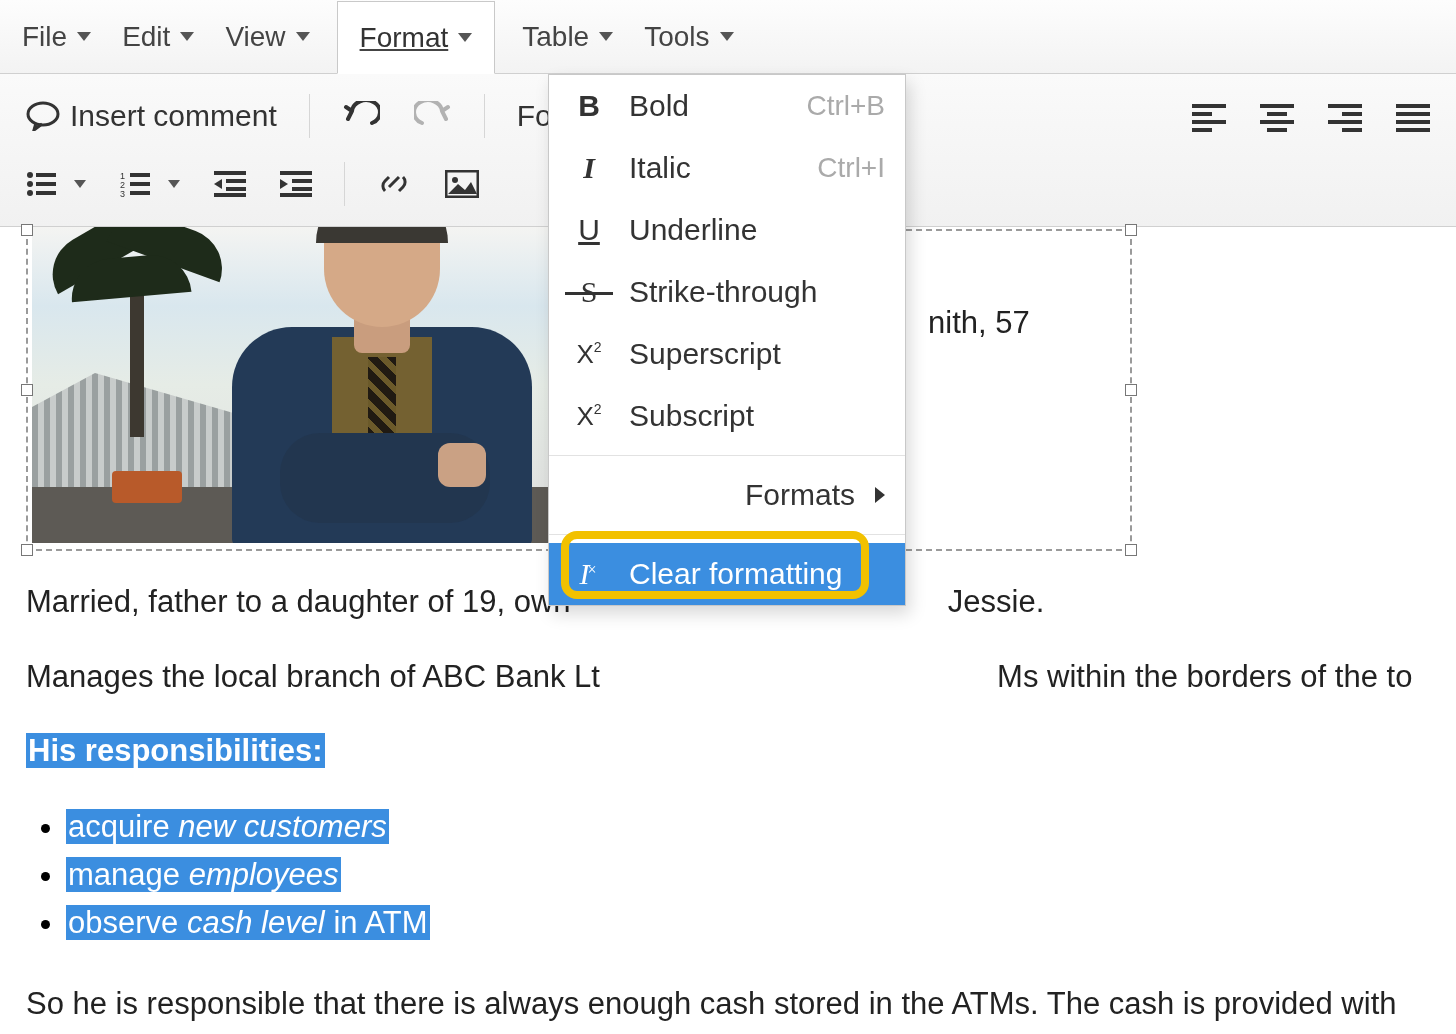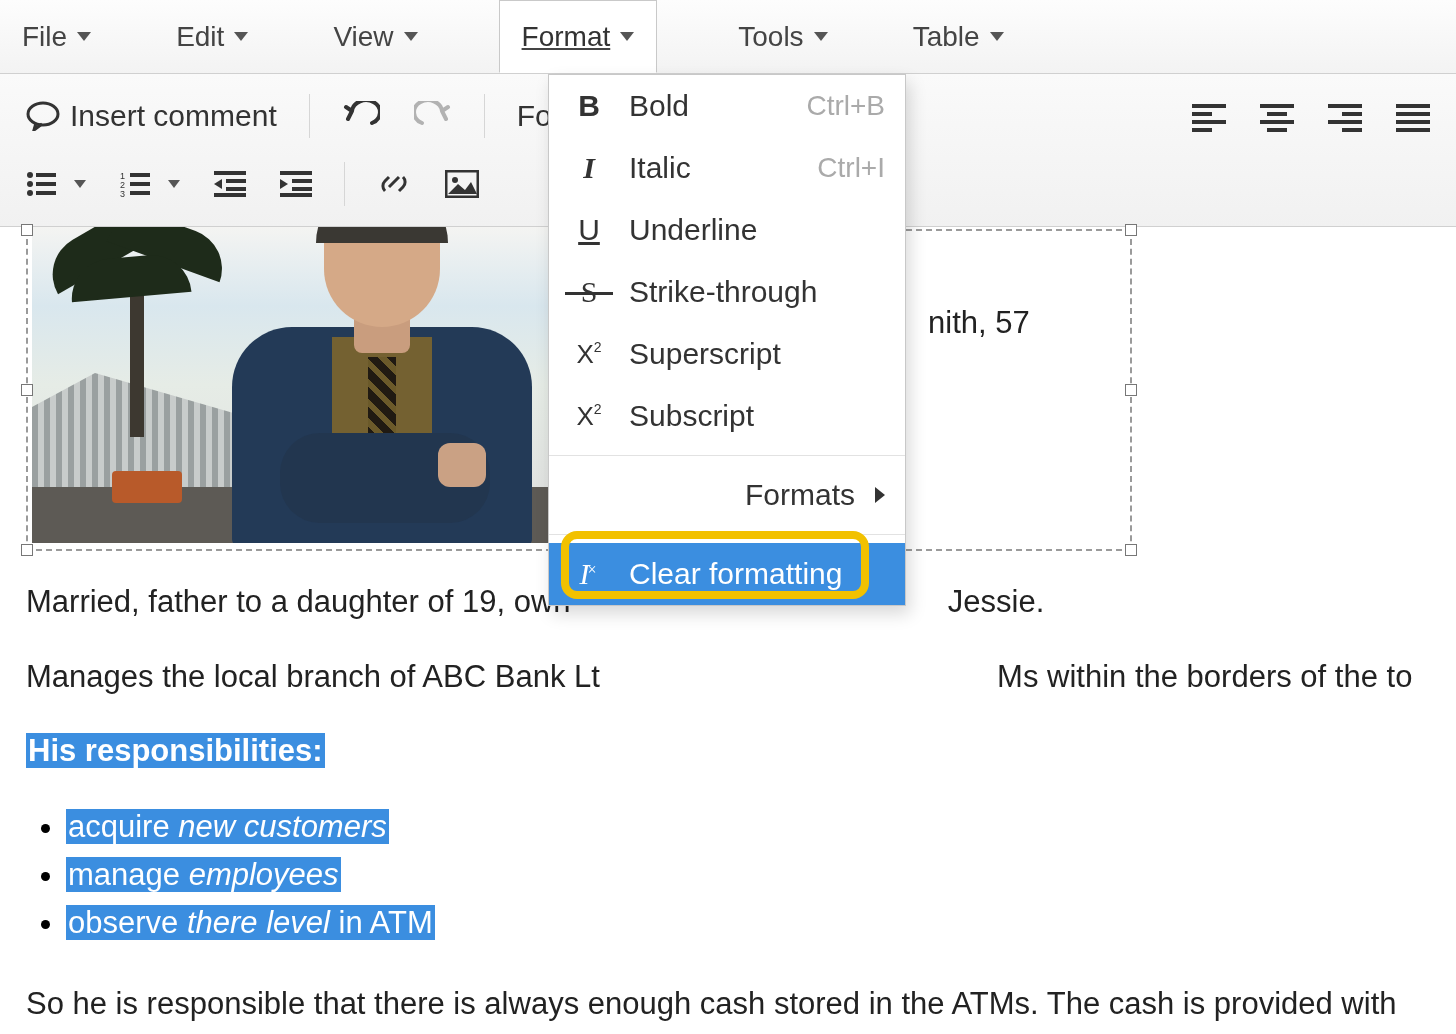--- a/index.html
+++ b/index.html
@@ -10,26 +10,26 @@
     color: #222;
     background: #fff;
     width: 1456px;
     height: 1034px;
     overflow: hidden;
     position: relative;
   }
   
   .menubar {
     display: flex;
-    align-items: flex-start;
+    align-items: flex-end;
     height: 74px;
     background: linear-gradient(#fdfdfd,#f3f3f3);
     border-bottom: 1px solid #d0d0d0;
     padding: 0 18px;
-    gap: 77px;
+    gap: 23px;
   }
   .menu-item {
     display: flex;
     align-items: center;
     gap: 10px;
     height: 100%;
     padding: 0 4px;
     color: #444;
     cursor: pointer;
   }
@@ -209,25 +209,25 @@
   </div>
   <div class="menu-item">
     <span class="mlabel">View</span>
     <span class="caret"></span>
   </div>
   <div class="menu-item active">
     <span class="mlabel">Format</span>
     <span class="caret"></span>
   </div>
   <div class="menu-item">
+    <span class="mlabel">Table</span>
+    <span class="caret"></span>
+  </div>
+  <div class="menu-item">
     <span class="mlabel">Tools</span>
-    <span class="caret"></span>
-  </div>
-  <div class="menu-item">
-    <span class="mlabel">Table</span>
     <span class="caret"></span>
   </div>
 </div>
 
 <div class="toolbar">
   <div class="toolbar-row">
     <div class="tb-btn">
       <span class="tb-icon">
         <svg width="34" height="30" viewBox="0 0 34 30">
             <ellipse cx="17" cy="13" rx="15" ry="11" fill="none" stroke="#333" stroke-width="3"></ellipse>
@@ -411,21 +411,21 @@
   </p>
 
   <ul class="doc-list">
     <li>
       <span class="sel"><span>acquire </span><i>new customers</i></span>
     </li>
     <li>
       <span class="sel"><span>manage </span><i>employees</i></span>
     </li>
     <li>
-      <span class="sel"><span>observe </span><i>there level</i><span> in ATM</span></span>
+      <span class="sel"><span>observe </span><i>cash level</i><span> in ATM</span></span>
     </li>
   </ul>
 
   <p class="para" style="margin-top:34px">So he is responsible that there is always enough cash stored in the ATMs. The cash is provided with</p>
 </div>
 
 <div class="dropdown">
   <div class="dd-item">
     <span class="dd-icon i-bold">B</span>
     <span class="dd-label">Bold</span>

